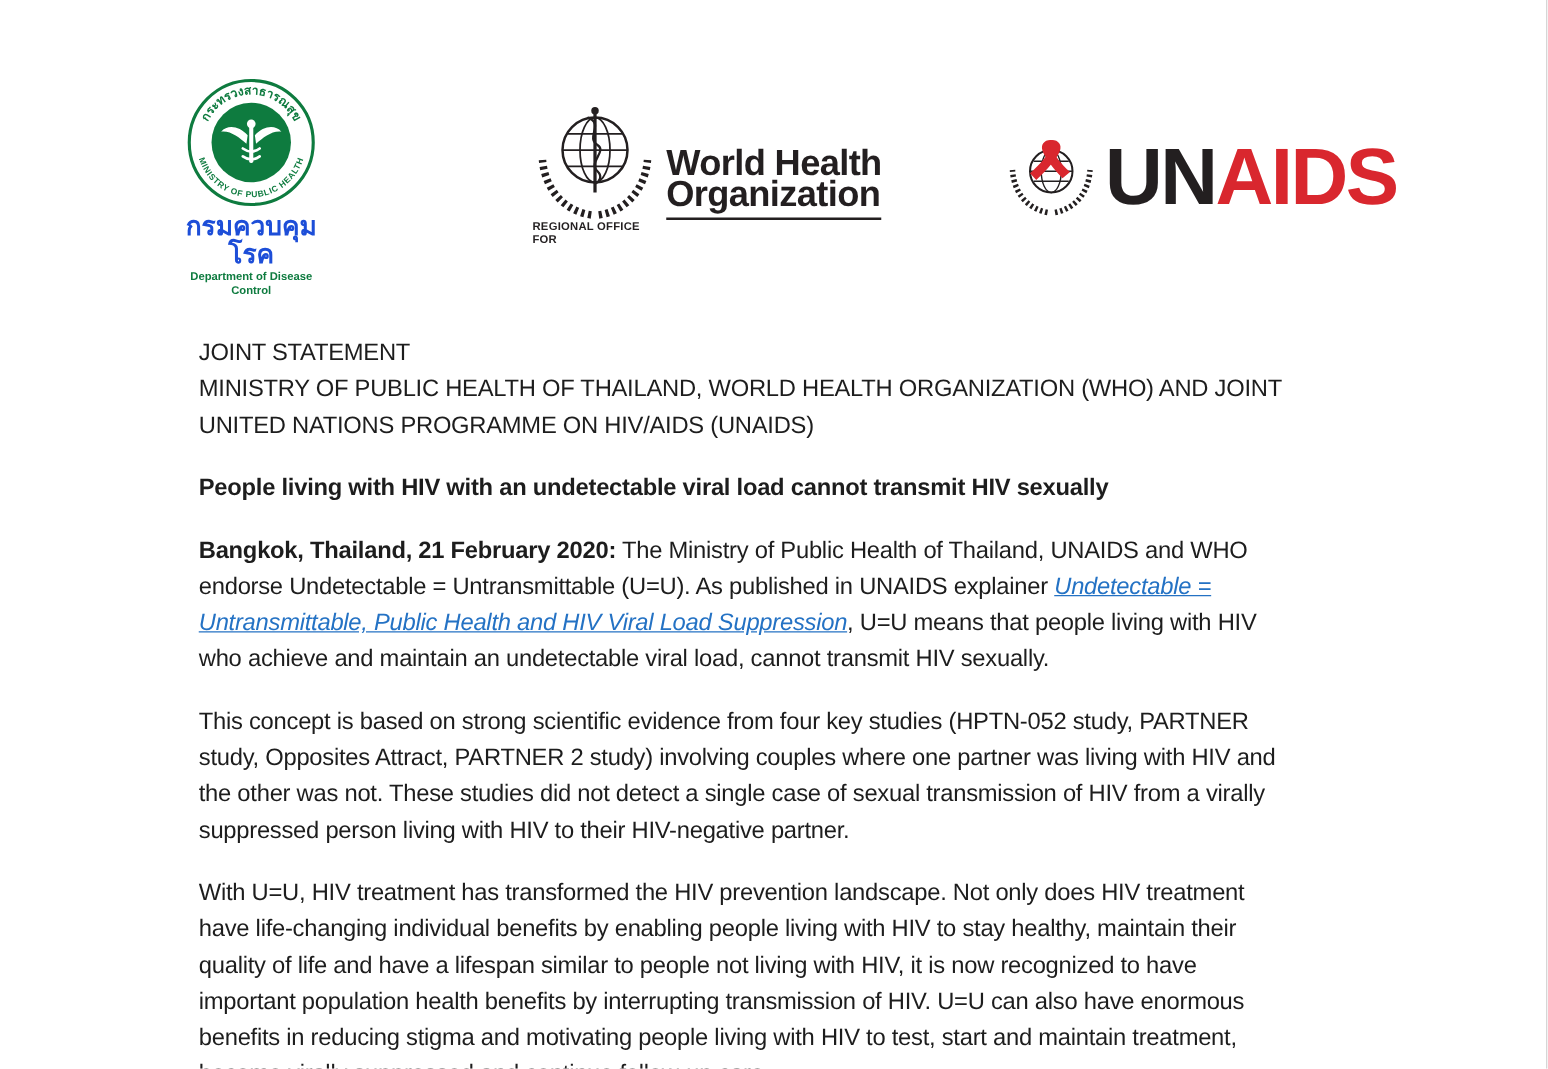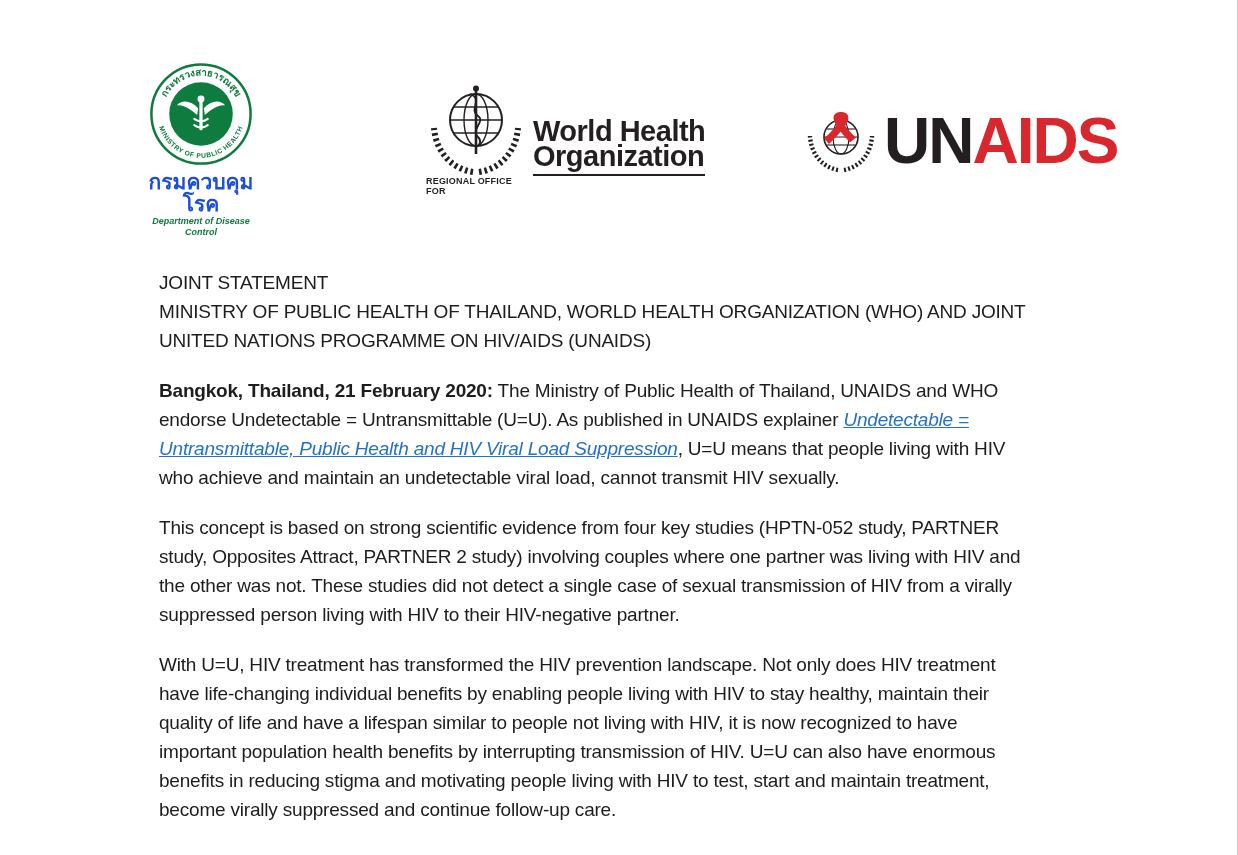--- a/index.html
+++ b/index.html
@@ -9,21 +9,21 @@
     background:#ffffff; overflow:hidden;
     border-right:1px solid #c9c9c9;
     font-family:"Liberation Sans", sans-serif;
     color:#1d1d1d;
   }
 
   
   .moph { position:absolute; left:141px; top:62px; width:120px; text-align:center; }
   .moph svg { width:104px; height:104px; display:block; margin:0 auto; }
   .moph-thai { font-size:21px; font-weight:bold; color:#1d4ed8; line-height:22px; margin-top:5px; }
-  .moph-eng  { font-size:9px;  font-weight:bold; color:#0E7B3F; line-height:11px; margin-top:1px;font-style:italic; }
+  .moph-eng  { font-size:9px;  font-weight:bold; color:#0E7B3F; line-height:11px; margin-top:1px; }
 
   .who { position:absolute; left:426px; top:84px; display:grid;
          grid-template-columns:102px auto; column-gap:5px; align-items:end; }
   .who-emblem svg { width:100px; height:92px; display:block; }
   .who-name { font-size:29px; font-weight:700; color:#231F20; line-height:25px;
               letter-spacing:-0.5px; padding-bottom:5px; border-bottom:2px solid #231F20; }
   .who-office { font-size:9px; font-weight:700; color:#231F20; justify-self:end;
                 padding-bottom:6px; letter-spacing:0.2px; }
   .who-region { font-size:26px; font-weight:700; color:#231F20; letter-spacing:-0.5px;
                 padding-top:3px; line-height:28px; }
@@ -125,20 +125,21 @@
       <span class="un">UN</span><span class="aids">AIDS</span>
     </div>
   </div>
 
   <div class="content">
     <p>
       <span>JOINT STATEMENT</span><br>
       <span>MINISTRY OF PUBLIC HEALTH OF THAILAND, WORLD HEALTH ORGANIZATION (WHO) AND JOINT UNITED NATIONS PROGRAMME ON HIV/AIDS (UNAIDS)</span>
     </p>
 
+    <p class="subtitle">People living with HIV with an undetectable viral load cannot transmit HIV sexually</p>
 
     <p>
       <span class="lead-bold">Bangkok, Thailand, 21 February 2020:</span><span> The Ministry of Public Health of Thailand, UNAIDS and WHO endorse Undetectable = Untransmittable (U=U). As published in UNAIDS explainer </span><a class="doc-link" href="#">Undetectable = Untransmittable, Public Health and HIV Viral Load Suppression</a><span>, U=U means that people living with HIV who achieve and maintain an undetectable viral load, cannot transmit HIV sexually.</span>
     </p>
 
     <p>This concept is based on strong scientific evidence from four key studies (HPTN-052 study, PARTNER study, Opposites Attract, PARTNER 2 study) involving couples where one partner was living with HIV and the other was not. These studies did not detect a single case of sexual transmission of HIV from a virally suppressed person living with HIV to their HIV-negative partner.</p>
 
     <p>With U=U, HIV treatment has transformed the HIV prevention landscape. Not only does HIV treatment have life-changing individual benefits by enabling people living with HIV to stay healthy, maintain their quality of life and have a lifespan similar to people not living with HIV, it is now recognized to have important population health benefits by interrupting transmission of HIV. U=U can also have enormous benefits in reducing stigma and motivating people living with HIV to test, start and maintain treatment, become virally suppressed and continue follow-up care.</p>
   </div>
 

